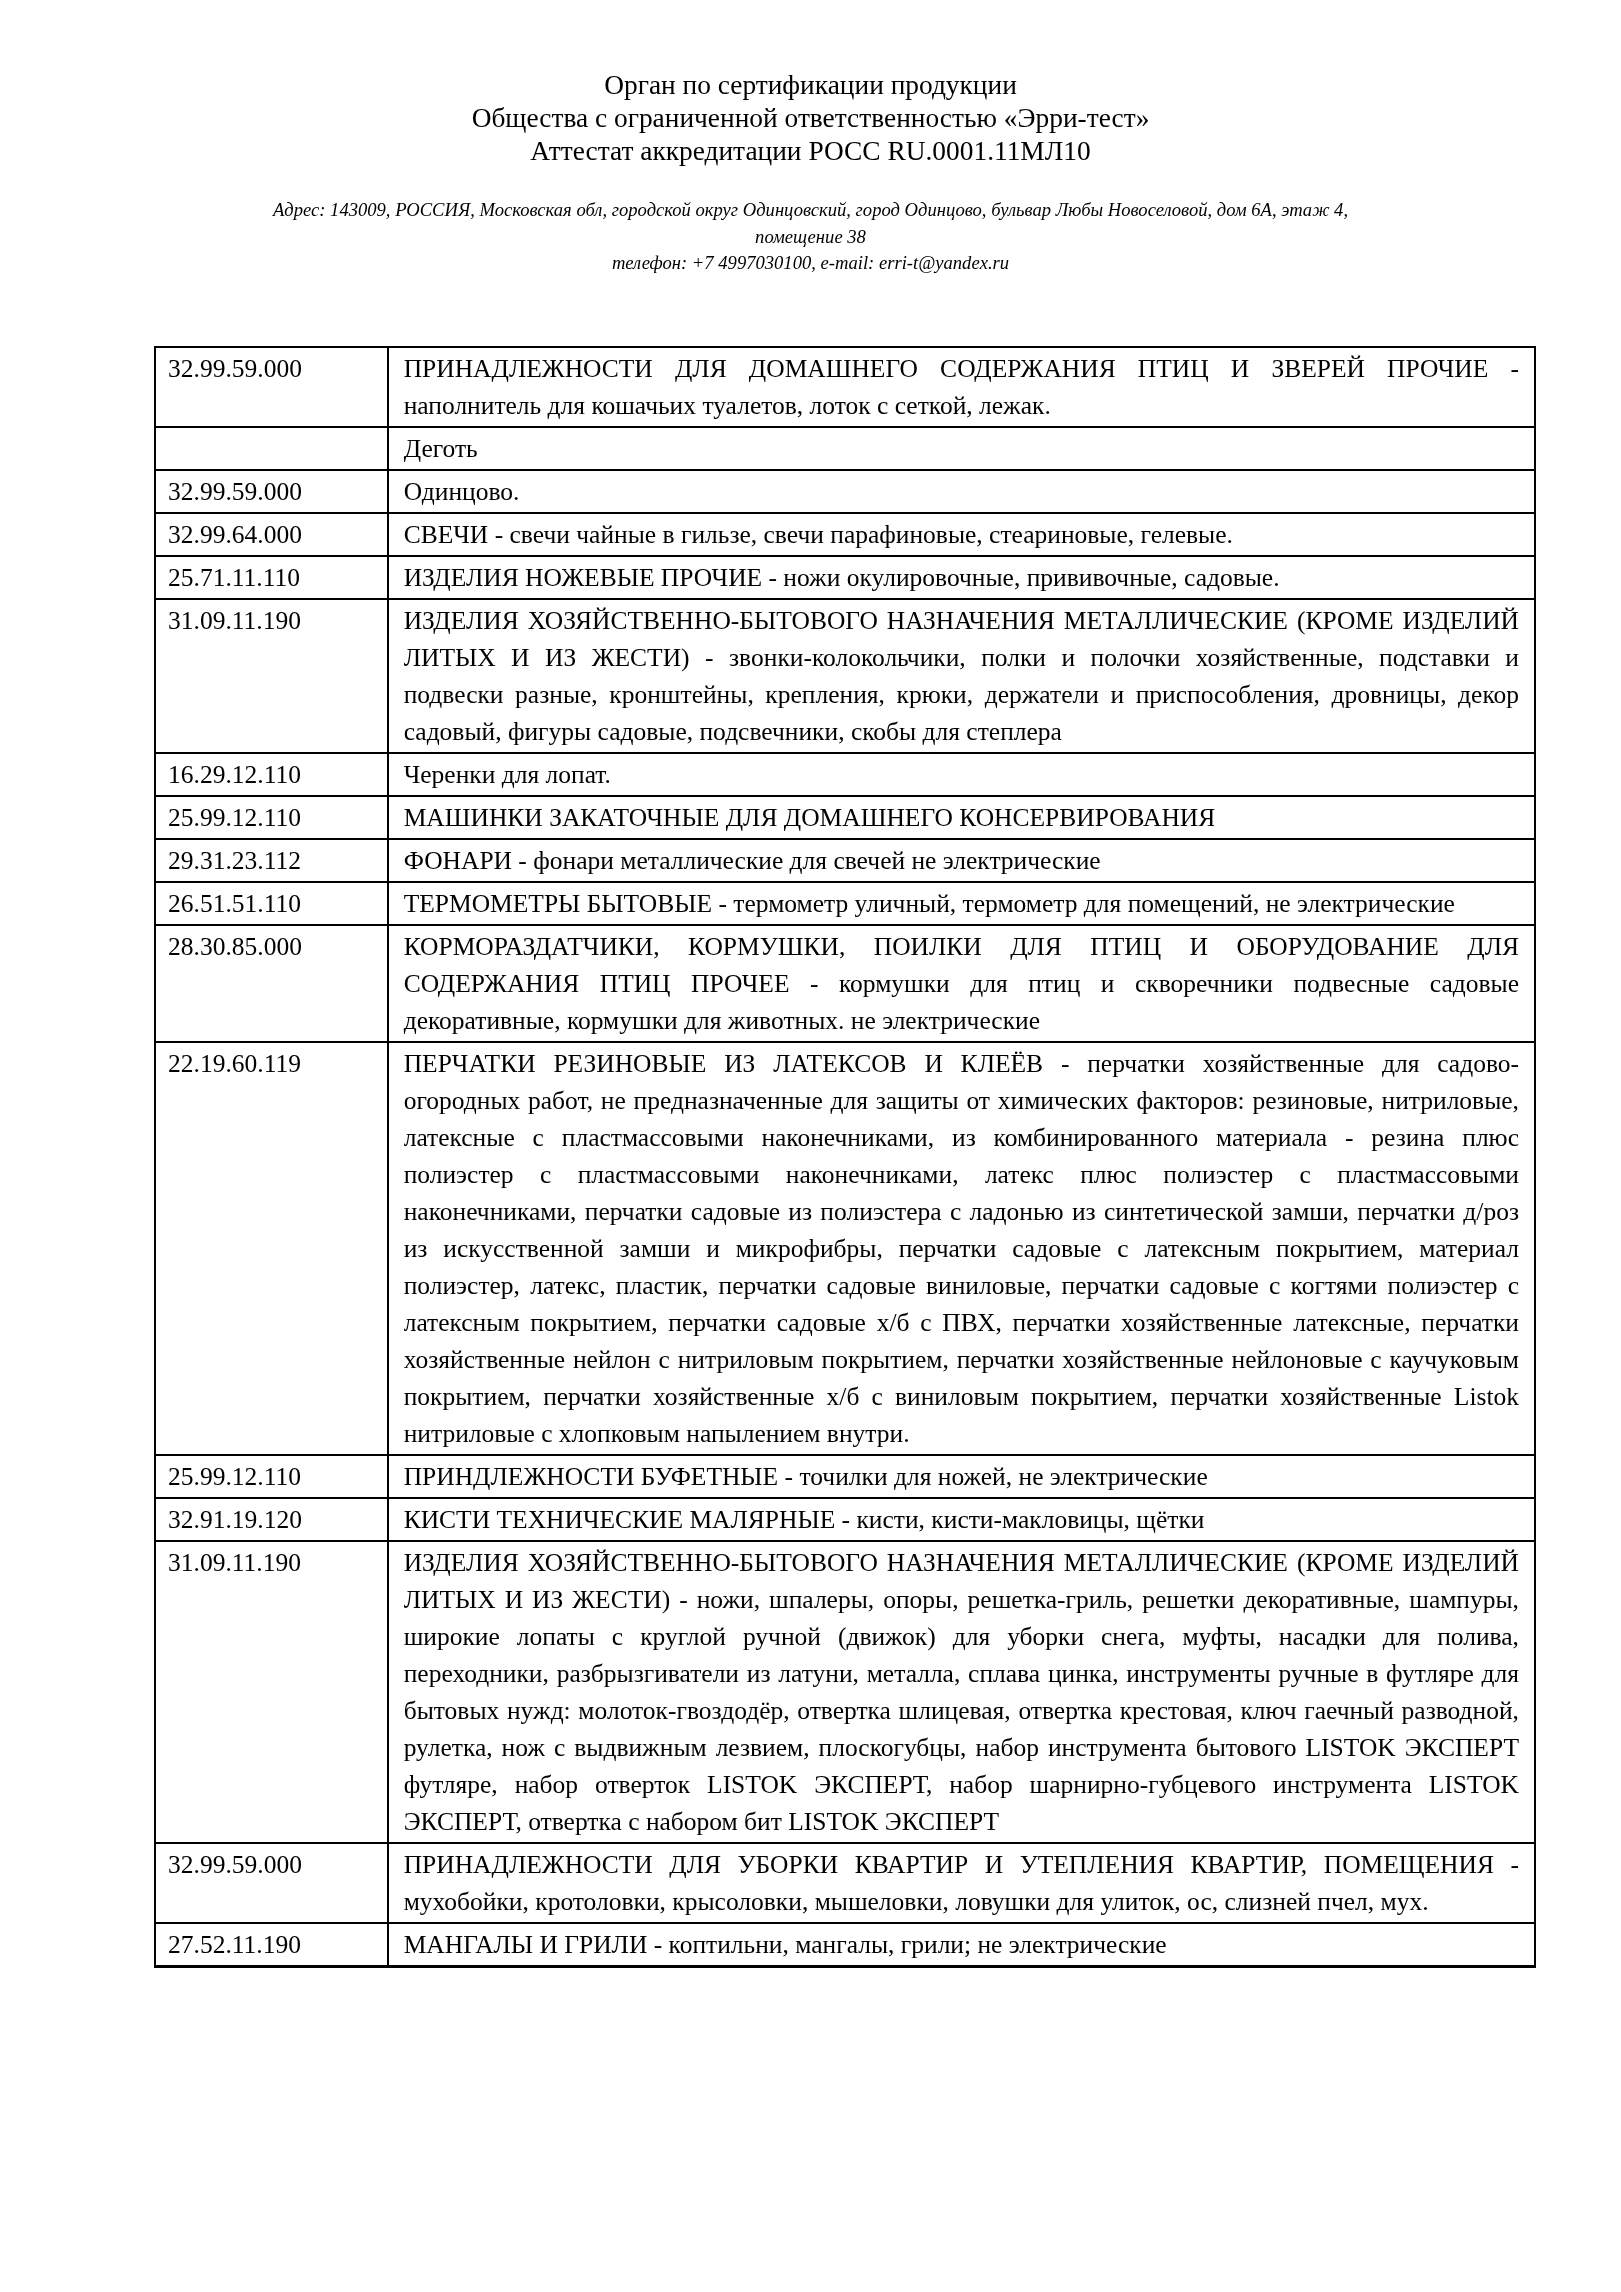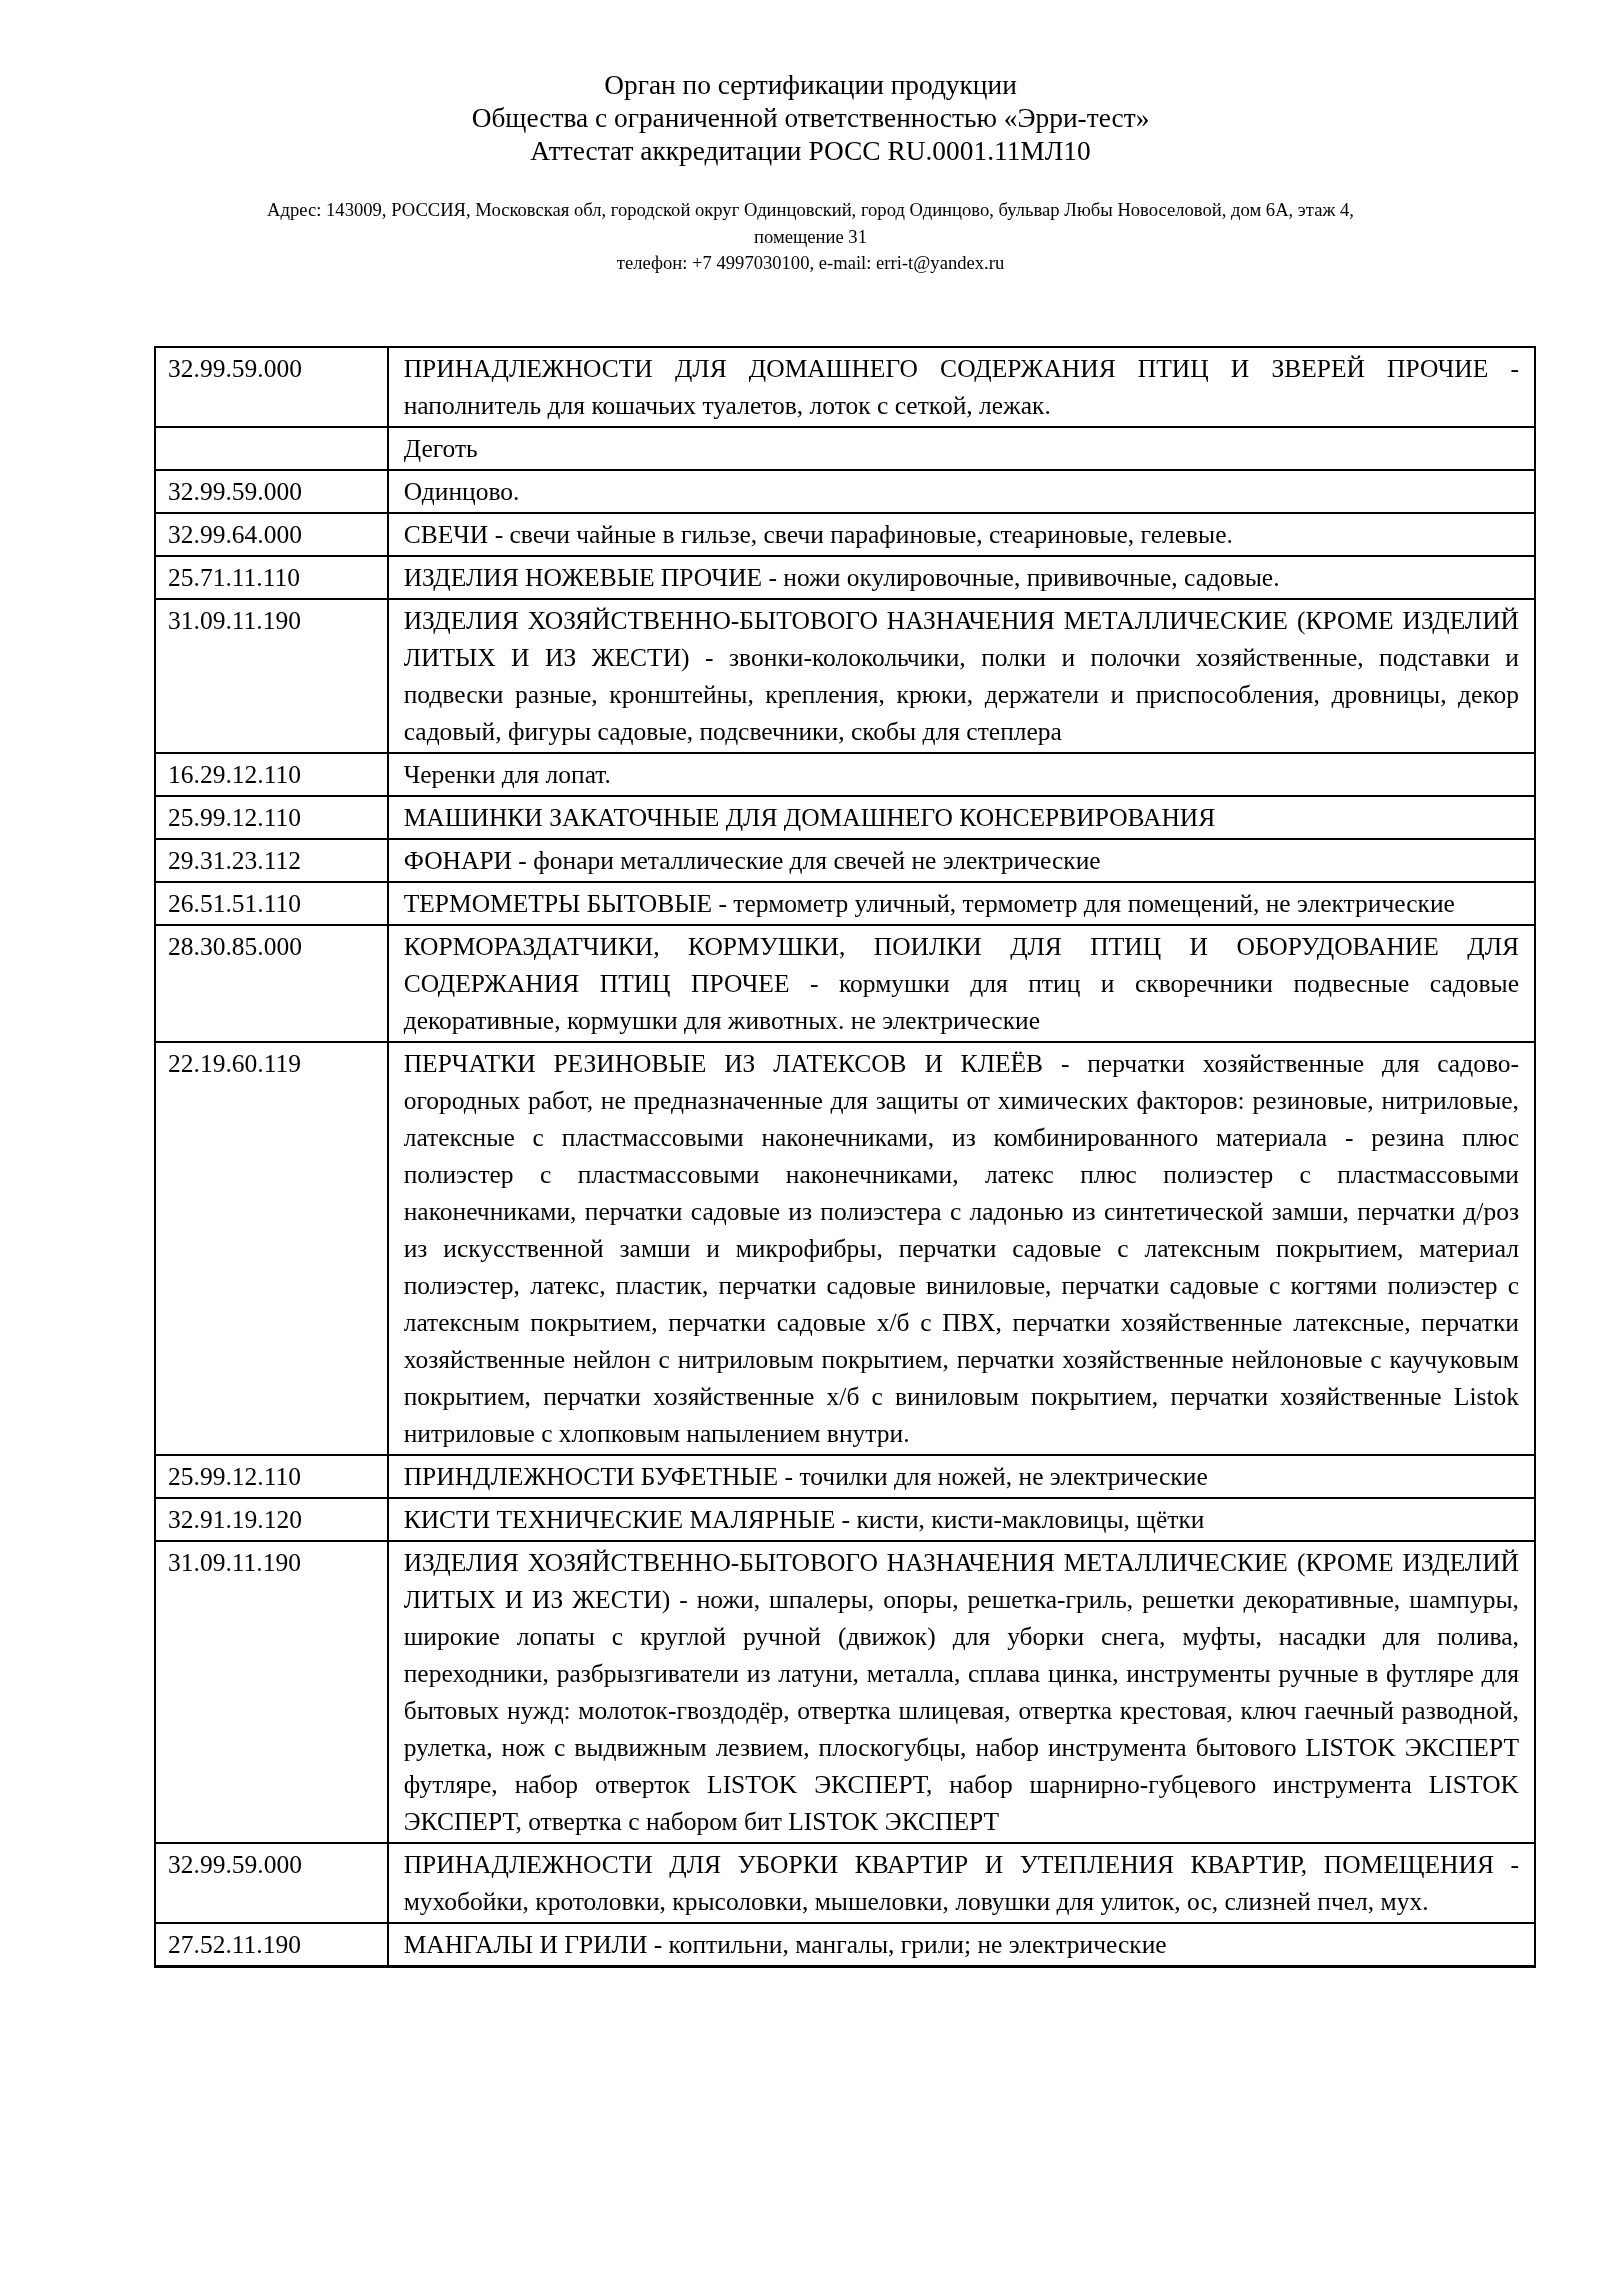--- a/index.html
+++ b/index.html
@@ -25,20 +25,21 @@
   .doc-header {
     text-align: center;
   }
   .doc-header .big {
     font-size: 27.4px;
     line-height: 33px;
   }
   .doc-header .small {
     font-size: 18.6px;
     line-height: 26.5px;
+    font-style: italic;
   }
   .doc-header .small.first {
     margin-top: 29px;
   }
   table.products {
     border-collapse: collapse;
     table-layout: fixed;
     width: 1382px;
     margin-left: 154px;
     margin-top: 69px;
@@ -69,21 +70,21 @@
 </head>
 <body>
 
 <div class="page">
 
   <div class="doc-header">
     <div class="big">Орган по сертификации продукции</div>
     <div class="big">Общества с ограниченной ответственностью «Эрри-тест»</div>
     <div class="big">Аттестат аккредитации РОСС RU.0001.11МЛ10</div>
     <div class="small first">Адрес: 143009, РОССИЯ, Московская обл, городской округ Одинцовский, город Одинцово, бульвар Любы Новоселовой, дом 6А, этаж 4,</div>
-    <div class="small">помещение 31</div>
+    <div class="small">помещение 38</div>
     <div class="small">телефон: +7 4997030100, e-mail: erri-t@yandex.ru</div>
   </div>
 
   <table class="products">
     <tbody>
   <tr>
     <td class="code">32.99.59.000</td>
     <td class="desc">ПРИНАДЛЕЖНОСТИ ДЛЯ ДОМАШНЕГО СОДЕРЖАНИЯ ПТИЦ И ЗВЕРЕЙ ПРОЧИЕ - наполнитель для кошачьих туалетов, лоток с сеткой, лежак.</td>
   </tr>
 

